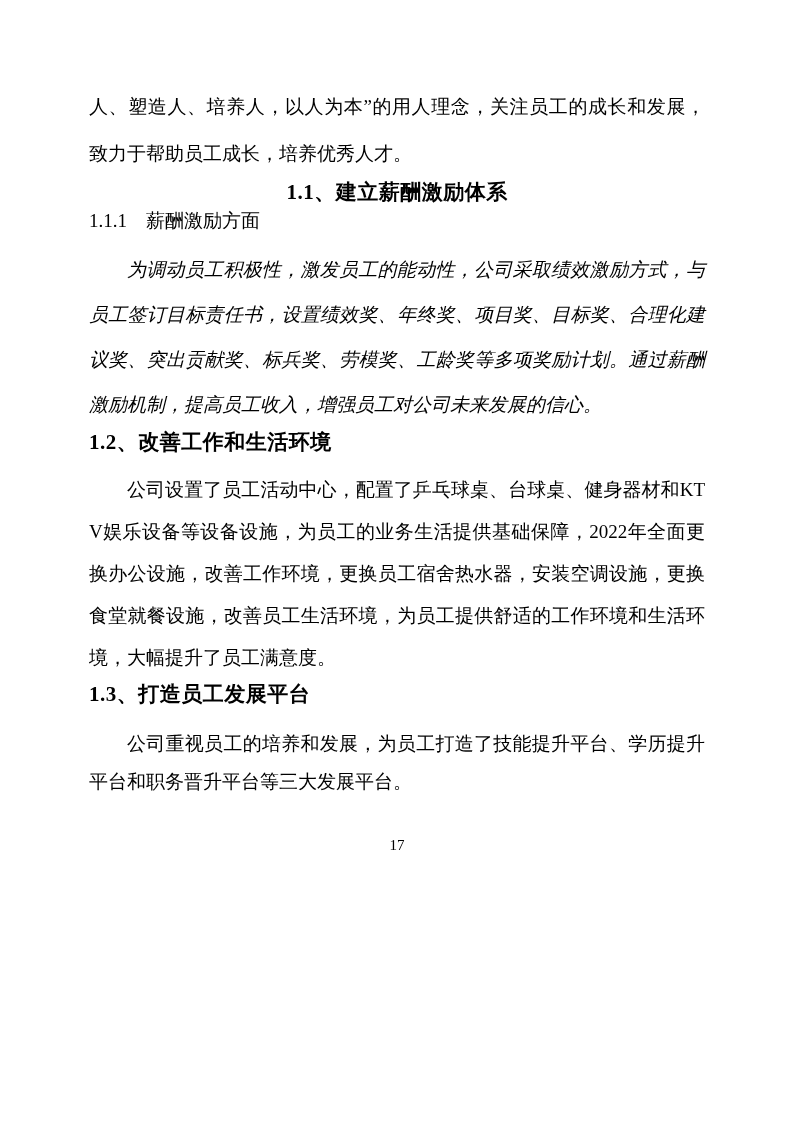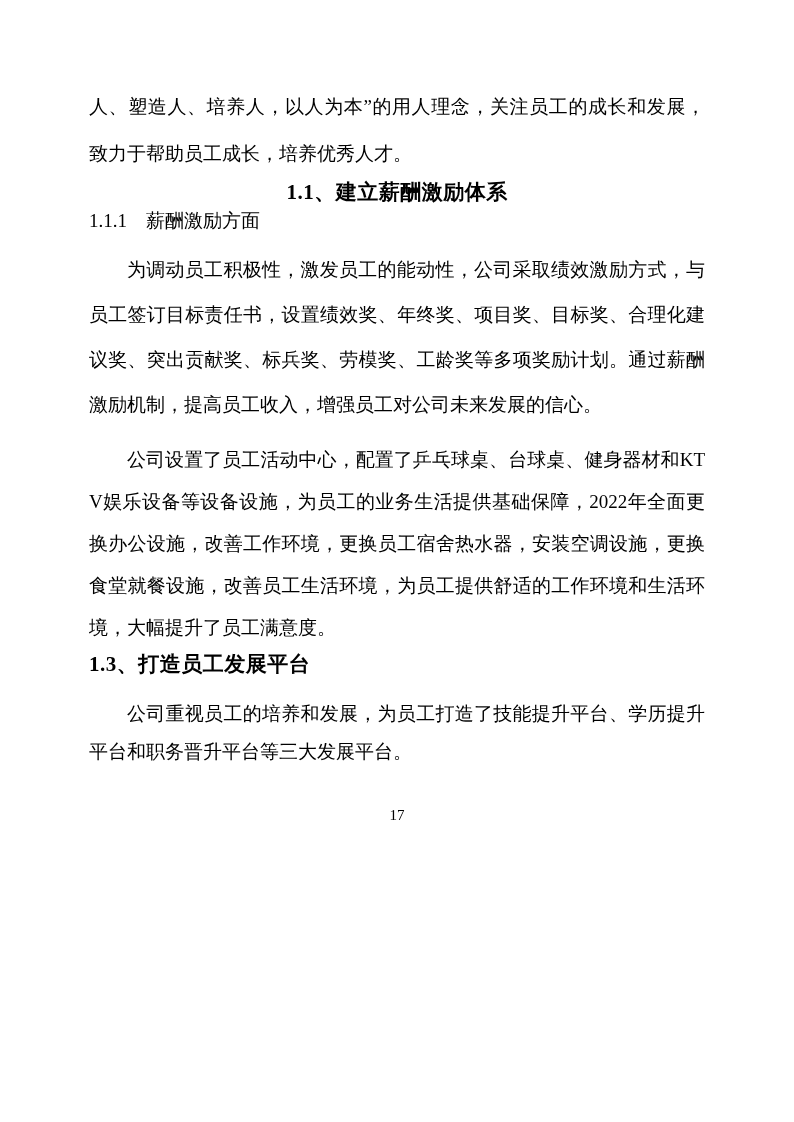--- a/index.html
+++ b/index.html
@@ -22,21 +22,21 @@
   .body-par {
     margin: 0;
     font-size: 19px;
     text-align: justify;
     text-justify: inter-character;
     text-indent: 2em;
     word-break: break-all;
   }
   .no-indent { text-indent: 0; }
   .lh47 { line-height: 47px; }
-  .lh45 { line-height: 45px; }
+  .lh45 { line-height: 45px; font-style: italic; }
   .lh42 { line-height: 42px; }
   .lh41 { line-height: 41px; }
   .lh38 { line-height: 38px; }
   h2.sec-heading {
     margin: 0;
     font-size: 21px;
     font-weight: bold;
     line-height: 30px;
     letter-spacing: 0.5px;
   }
@@ -67,20 +67,21 @@
   <p class="body-par no-indent lh47">人、塑造人、培养人，以人为本”的用人理念，关注员工的成长和发展，致力于帮助员工成长，培养优秀人才。</p>
 
   <h2 class="sec-heading mt9">1.1、建立薪酬激励体系</h2>
 
   <h3 class="sub-heading mt18">1.1.1　薪酬激励方面</h3>
 
   <p class="body-par lh45 mt12">为调动员工积极性，激发员工的能动性，公司采取绩效激励方式，与员工签订目标责任书，设置绩效奖、年终奖、项目奖、目标奖、合理化建议奖、突出贡献奖、标兵奖、劳模奖、工龄奖等多项奖励计划。通过薪酬激励机制，提高员工收入，增强员工对公司未来发展的信心。</p>
 
 
 
+  <h2 class="sec-heading mt16">1.2、改善工作和生活环境</h2>
 
   <p class="body-par lh42 mt12">公司设置了员工活动中心，配置了乒乓球桌、台球桌、健身器材和KTV娱乐设备等设备设施，为员工的业务生活提供基础保障，2022年全面更换办公设施，改善工作环境，更换员工宿舍热水器，安装空调设施，更换食堂就餐设施，改善员工生活环境，为员工提供舒适的工作环境和生活环境，大幅提升了员工满意度。</p>
 
   <h2 class="sec-heading mt18">1.3、打造员工发展平台</h2>
 
   <p class="body-par lh38 mt16">公司重视员工的培养和发展，为员工打造了技能提升平台、学历提升平台和职务晋升平台等三大发展平台。</p>
 
   <div class="page-footer">17</div>
 
 </div>

